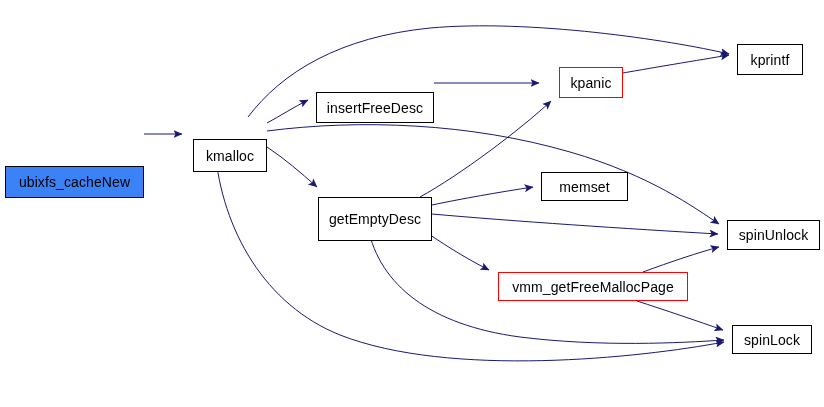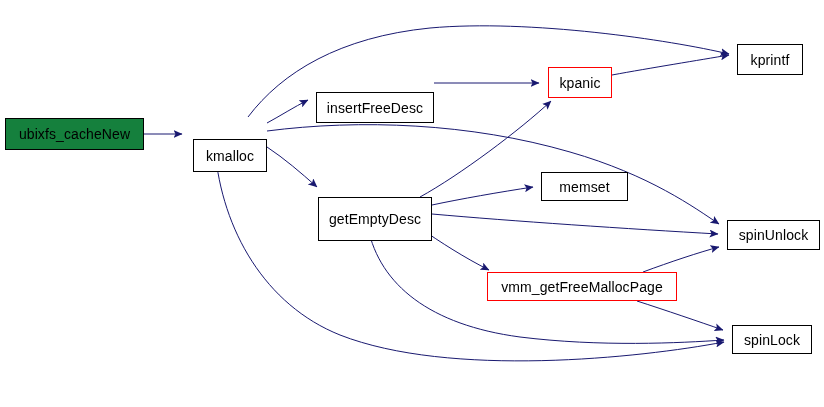--- a/index.html
+++ b/index.html
@@ -35,23 +35,25 @@
     border: 1px solid #000000;
     color: #000000;
     font-size: 14px;
     line-height: 1;
     white-space: nowrap;
     letter-spacing: 0.1px;
     text-align: right;
   }
   .gnode.red {
     border-color: #ff0000;
+    margin-left: 11px;
   }
   .gnode.filled {
-    background: #15803d;
+    background: #3b82f6;
+    margin-top: 48px;
   }
   .gnode .nlabel {
     display: block;
     padding: 0 2px;
   }
 </style>
 </head>
 <body>
 
 <div id="graph-canvas">

